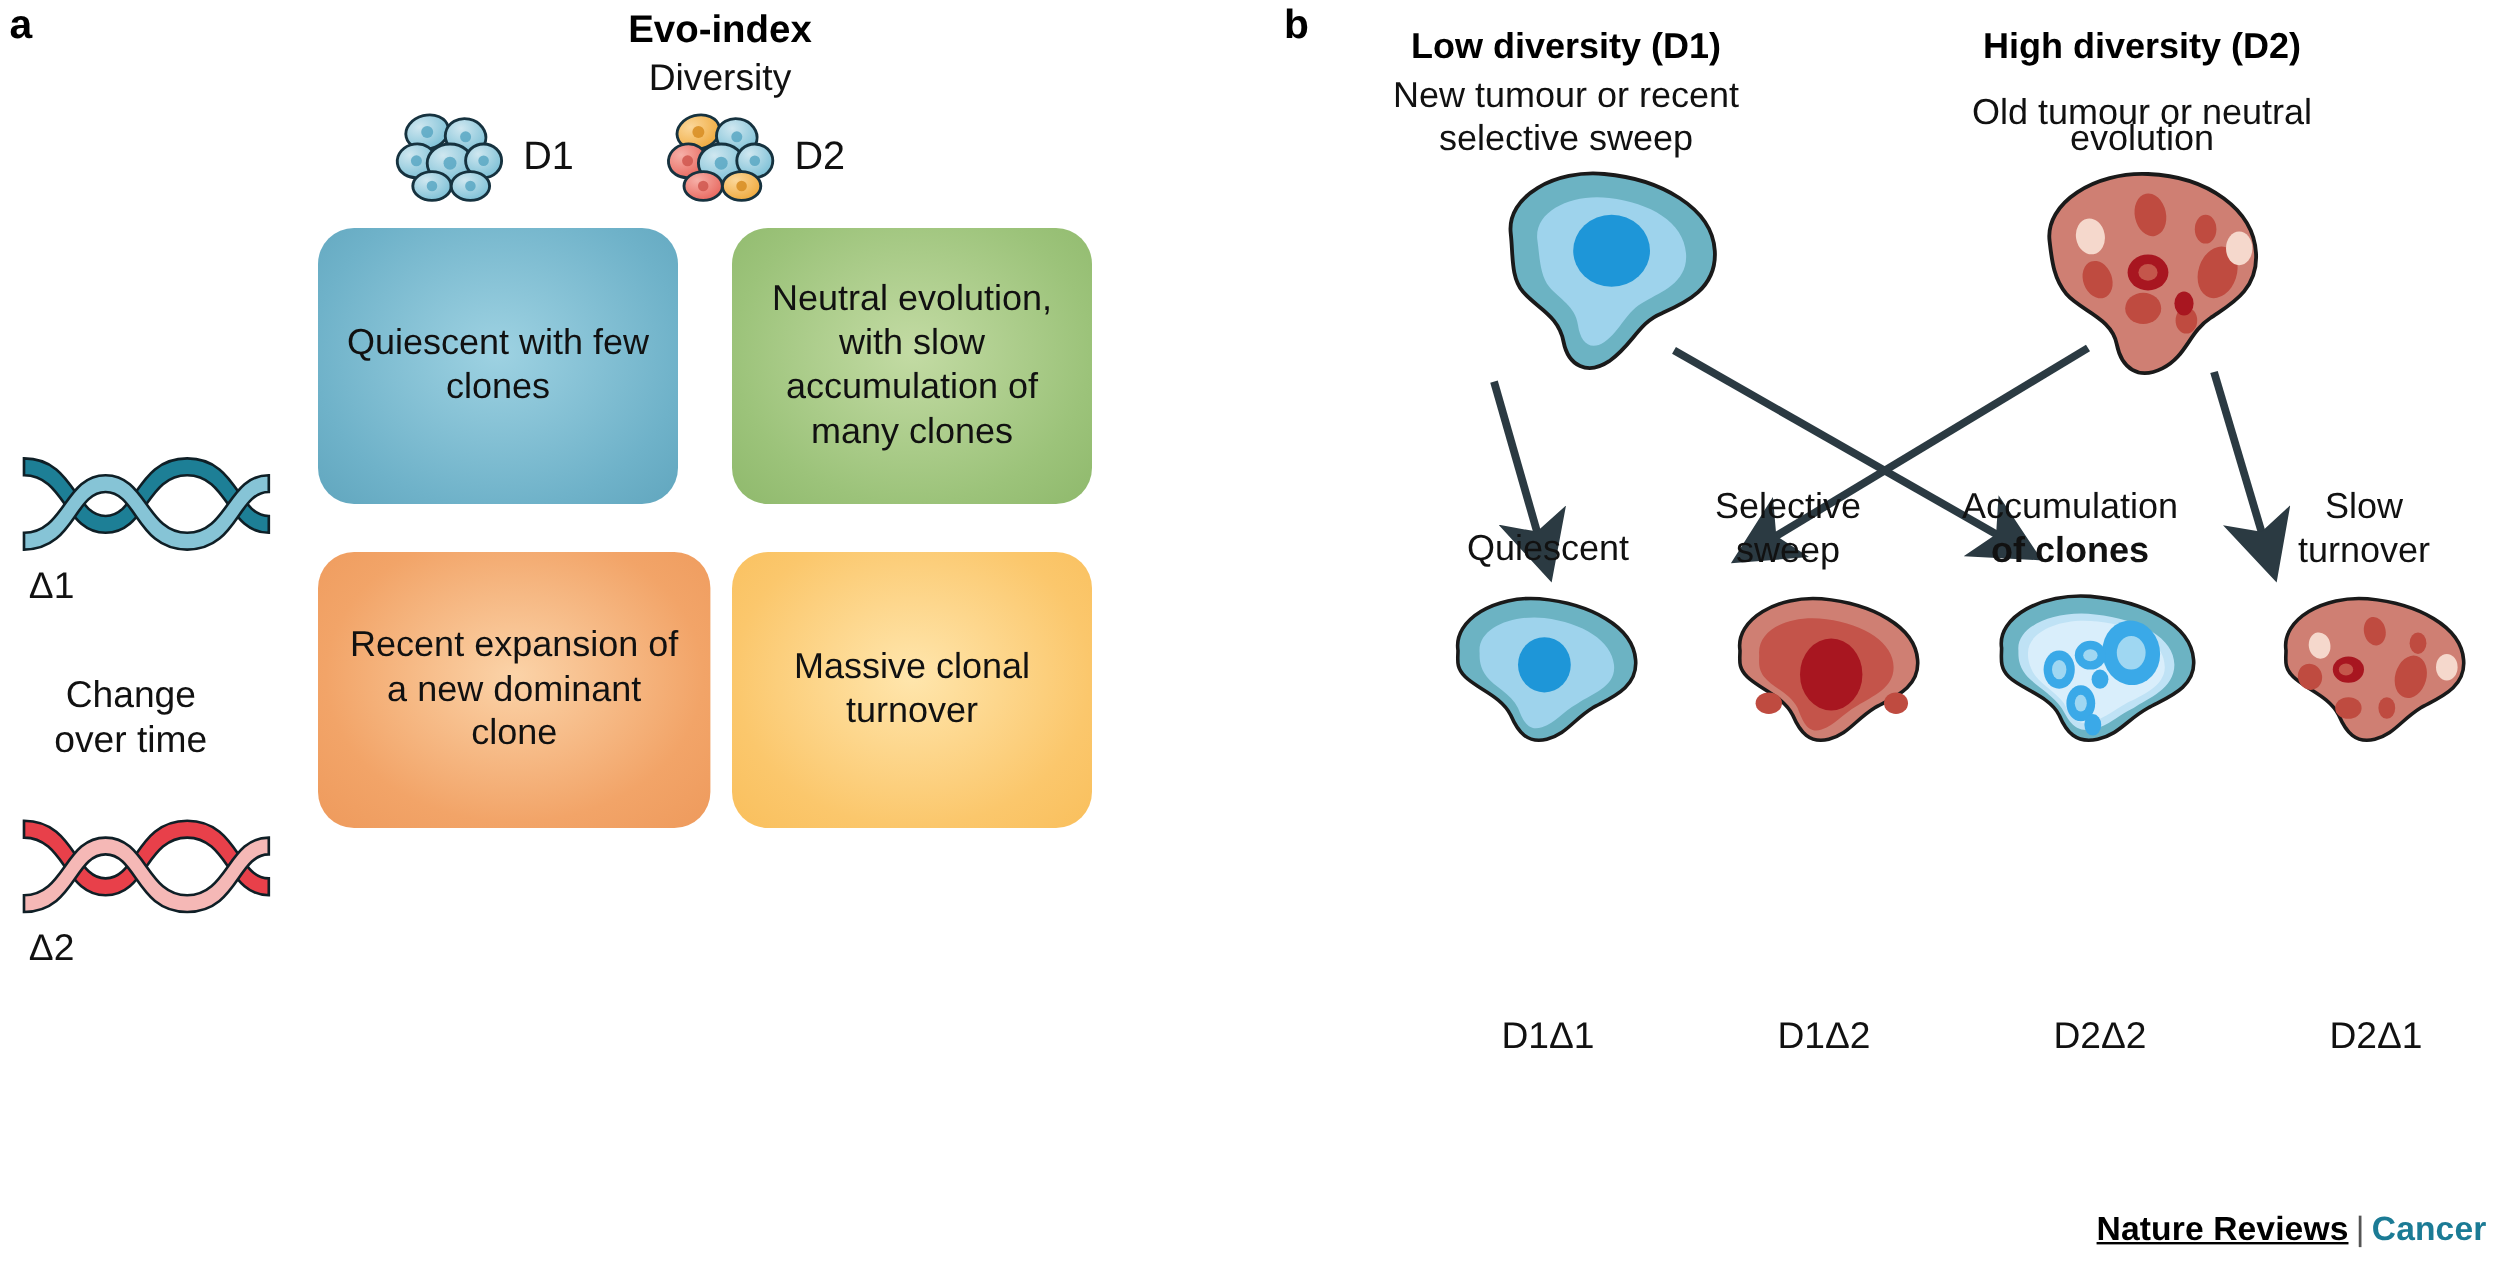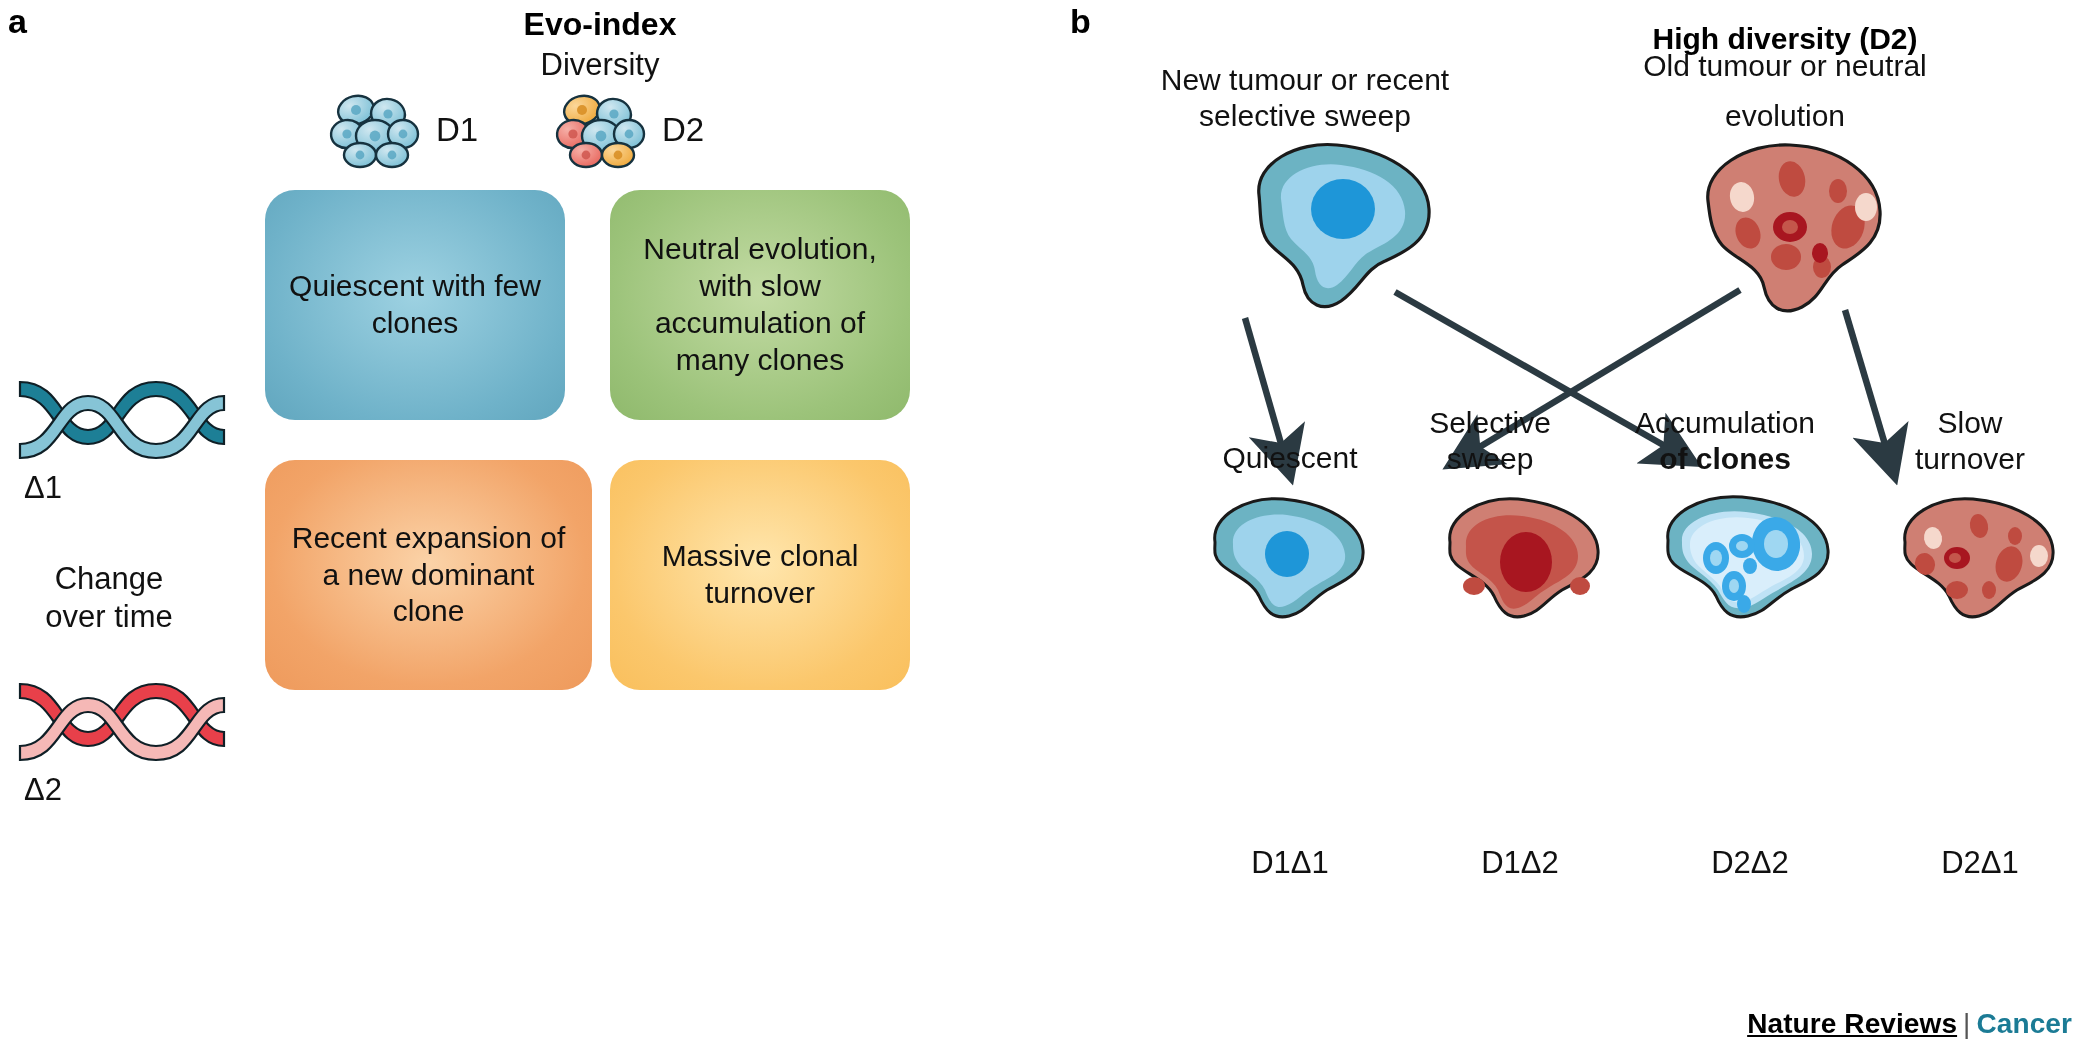--- a/index.html
+++ b/index.html
@@ -169,25 +169,26 @@
   <div class="quad" style="left:610px;top:460px;width:300px;height:230px;
         background:radial-gradient(ellipse at 50% 45%, #ffe6ad 0%, #fbc76c 70%, #f9bf5c 100%);">
     <span>Massive clonal turnover</span>
   </div>
 </div>
 
 <div id="panel-b">
 
   <div class="panel-letter" style="left:30px;top:2px;">b</div>
 
+  <div class="b-head" style="left:40px;top:22px;width:450px;">Low diversity (D1)</div>
   <div class="b-sub" style="left:40px;top:62px;width:450px;">New tumour or recent</div>
   <div class="b-sub" style="left:40px;top:98px;width:450px;">selective sweep</div>
 
   <div class="b-head" style="left:520px;top:22px;width:450px;">High diversity (D2)</div>
-  <div class="b-sub" style="left:520px;top:48px;width:450px;">Old tumour or neutral</div>
+  <div class="b-sub" style="left:520px;top:76px;width:450px;">Old tumour or neutral</div>
   <div class="b-sub" style="left:520px;top:98px;width:450px;">evolution</div>
 
   <div style="position:absolute;left:175px;top:135px;">
     <svg width="240" height="180" viewBox="0 0 240 180">
       <path d="M44,60 C40,28 82,6 122,10 C168,14 212,38 214,74 C216,106 188,118 170,126
                C150,134 146,152 126,166 C108,178 92,170 88,150 C84,128 66,122 54,108
                C44,96 46,78 44,60 Z" fill="#6cb3c3" stroke="#1a1a1a" stroke-width="3.2"></path>
       <path d="M66,64 C64,40 96,26 126,30 C160,34 188,50 190,76 C192,100 170,108 156,116
                C140,124 136,140 122,150 C110,158 102,150 100,136 C98,120 84,114 76,104
                C68,94 68,78 66,64 Z" fill="#9ed3ec" stroke="none"></path>

